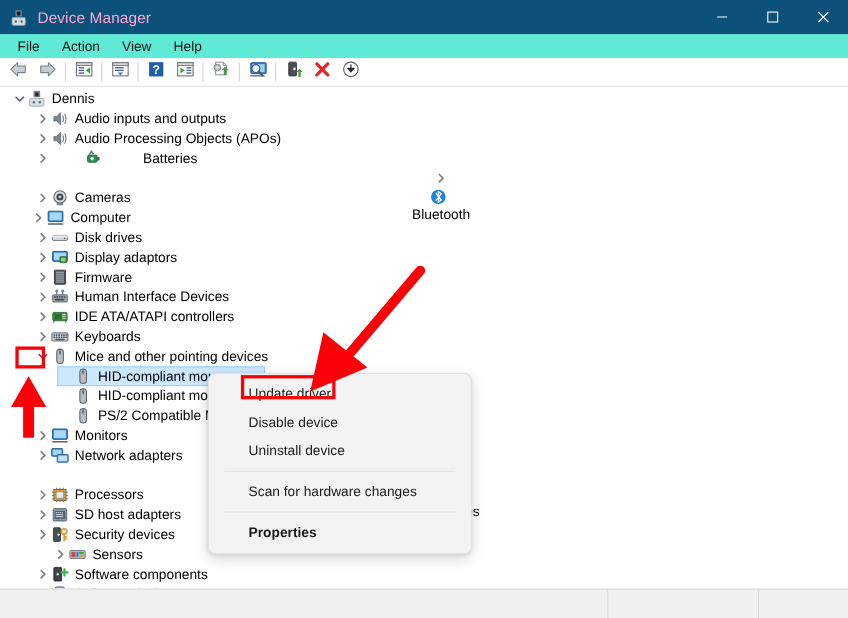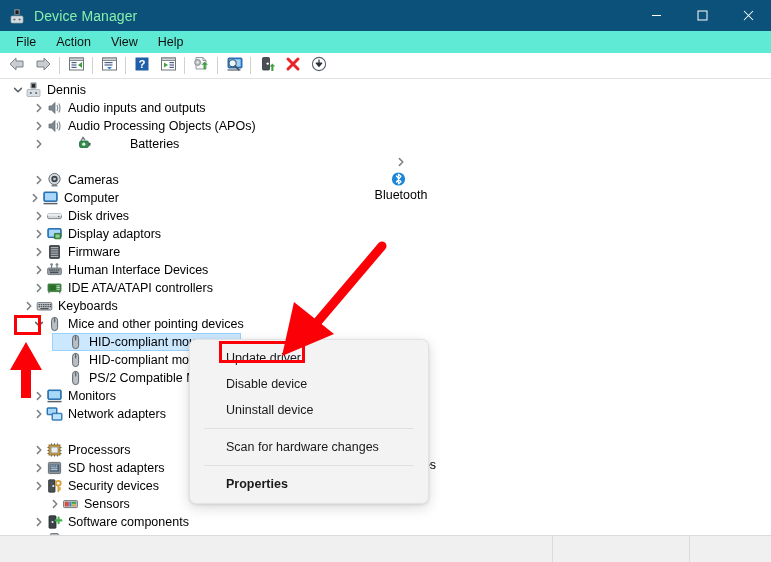--- a/index.html
+++ b/index.html
@@ -16,21 +16,21 @@
     height:31px;
     background:#0c5179;
     display:flex;align-items:center;
     position:relative;
   }
   .title-icon{
     width:16px;height:16px;margin-left:9px;margin-right:9px;
     position:relative;flex:none;
   }
   .title-text{
-    color:#86efac;font-size:14px;letter-spacing:.1px;
+    color:#f9a8d4;font-size:14px;letter-spacing:.1px;
   }
   .win-buttons{margin-left:auto;display:flex;height:31px;}
   .win-btn{
     width:46px;height:31px;display:flex;align-items:center;justify-content:center;
   }
   .win-btn svg{display:block;}
 
   
   .menubar{
     height:22px;background:#5eead4;
@@ -468,21 +468,21 @@
             <rect x="3.4" y="5.2" width="6.4" height="5.2" fill="#2d6b2d"></rect>
             <g fill="#d8d8d8">
               <rect x="10.6" y="5.4" width="3.2" height=".9"></rect>
               <rect x="10.6" y="7.1" width="3.2" height=".9"></rect>
               <rect x="10.6" y="8.8" width="3.2" height=".9"></rect>
             </g>
             <path d="M3 11.6 V13.4 M13.8 11.6 V13.4" stroke="#5a6169" stroke-width="1"></path>
           </svg></span>
         <span class="label">IDE ATA/ATAPI controllers</span>
       </div>
-      <div class="row" style="padding-left: 21px;">
+      <div class="row" style="padding-left: 31px;">
         <span class="chev">
           <svg width="10" height="10" viewBox="0 0 10 10">
             <path d="M3.4 1.6 L6.8 5 L3.4 8.4" fill="none" stroke="#7b8186" stroke-width="1.5" stroke-linecap="round" stroke-linejoin="round"></path>
           </svg>
         </span>
         <span class="ico"><svg width="17" height="16" viewBox="0 0 17 16">
             <rect x="1.2" y="4.6" width="14.6" height="7.4" rx="1" fill="#c7ccd1" stroke="#6a7177" stroke-width=".9"></rect>
             <g fill="#4b5257">
               <rect x="2.6" y="6" width="1.5" height="1.3"></rect>
               <rect x="4.8" y="6" width="1.5" height="1.3"></rect>

